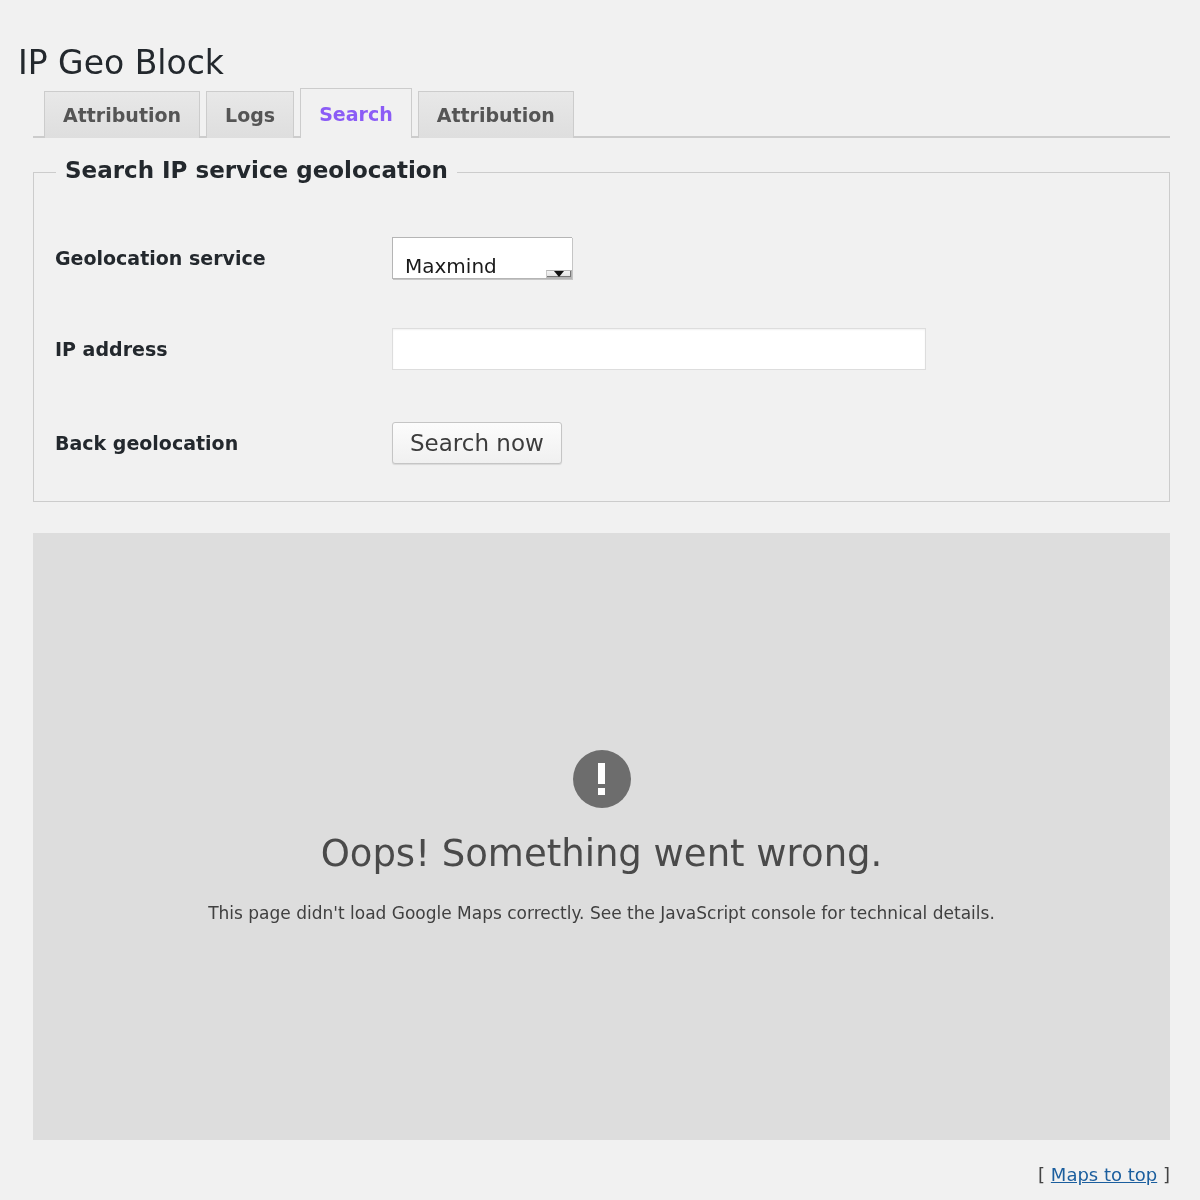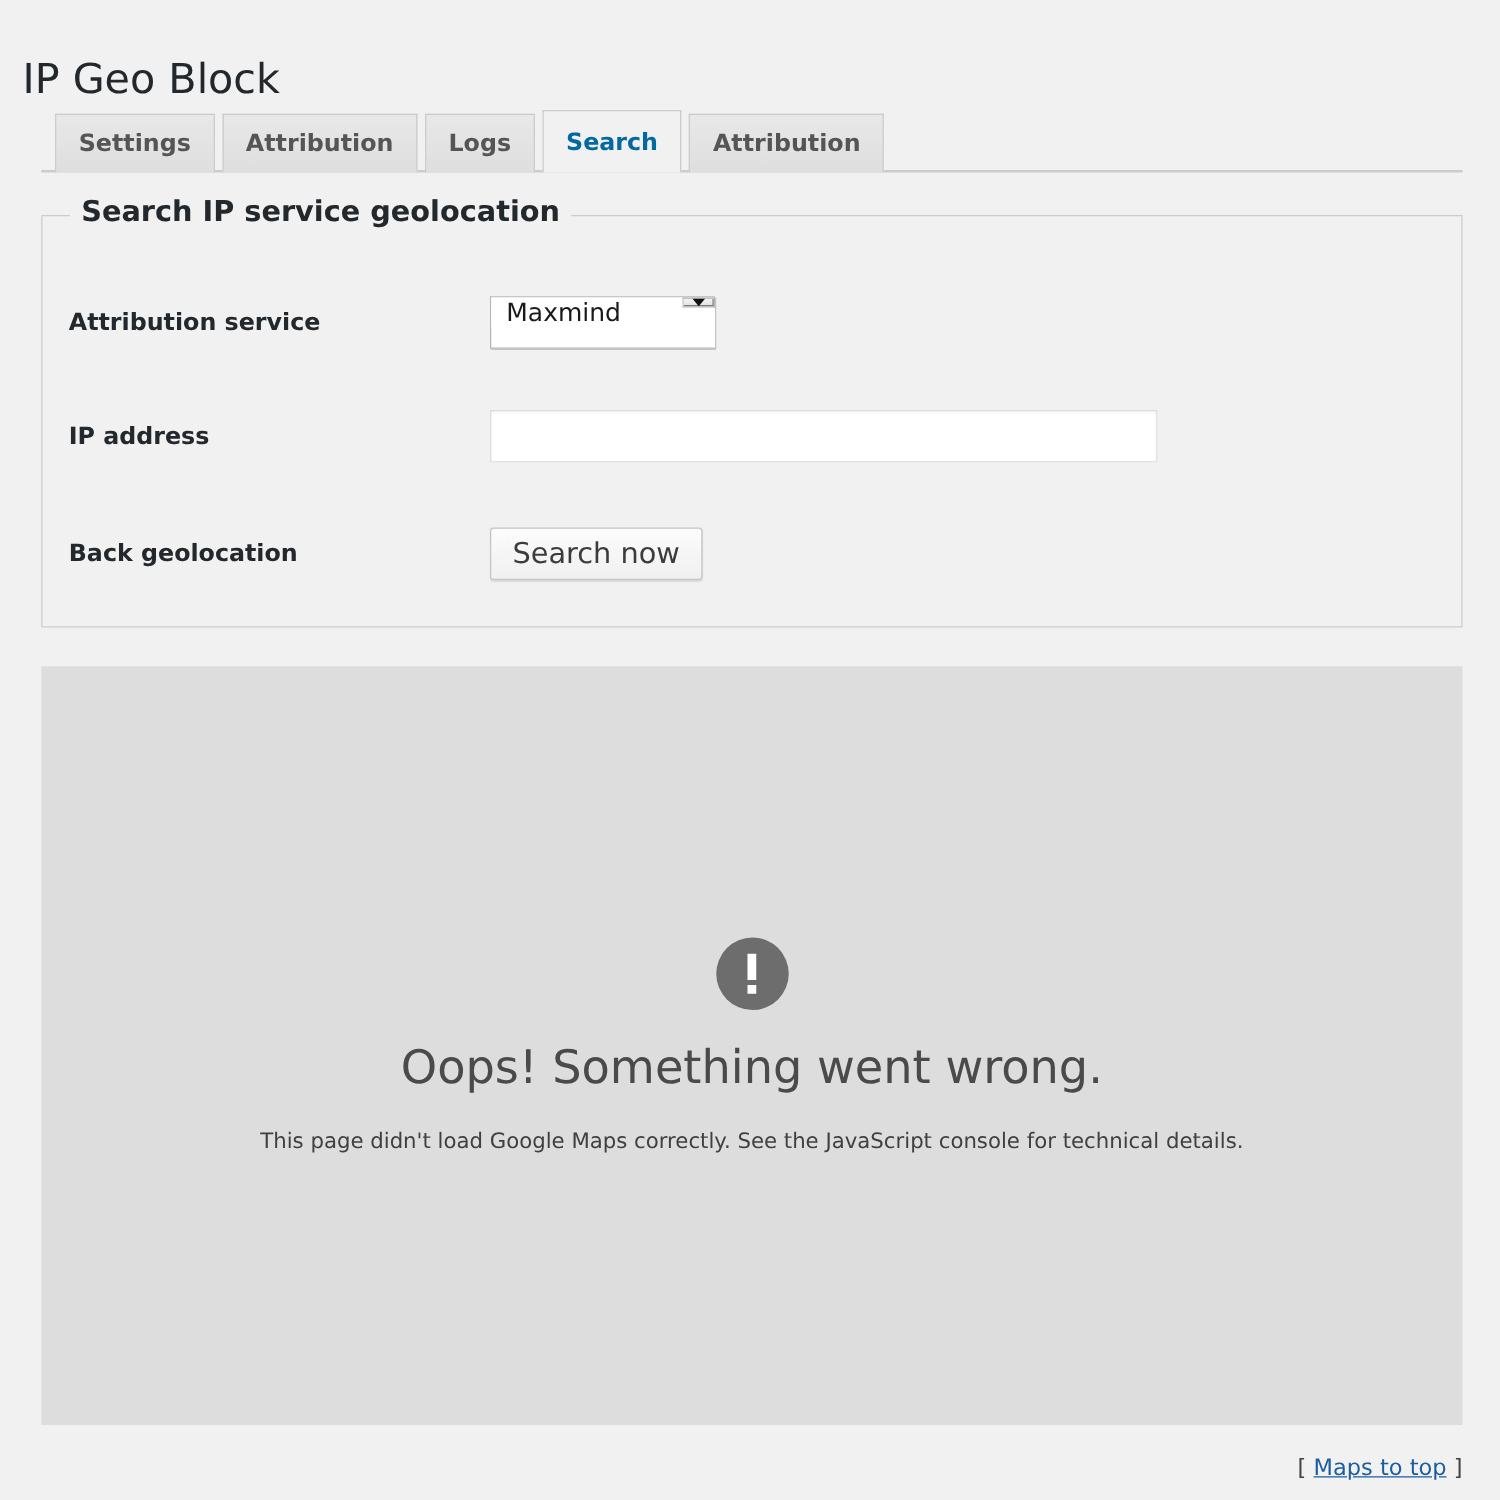--- a/index.html
+++ b/index.html
@@ -57,21 +57,21 @@
     border: 1px solid #ccc;
     border-bottom: none;
     margin-right: 6px;
     text-decoration: none;
     top: 2px;
     white-space: nowrap;
   }
   .tab.active {
     background: #f1f1f1;
     background-image: none;
-    color: #0369a1;
+    color: #8b5cf6;
     border-color: #ccc;
     height: 50px;
     top: 2px;
     z-index: 3;
   }
 
   
   #search-panel {
     position: absolute;
     left: 33px;
@@ -116,21 +116,21 @@
 
   
   #row-service { top: 62px; }
   #row-ip      { top: 153px; }
   #row-find    { top: 247px; }
 
   
   .select-wrap {
     position: relative;
     display: inline-flex;
-    align-items: flex-start;
+    align-items: flex-end;
     width: 180px;
     height: 42px;
     background: #fff;
     border: 1px solid #b5b5b5;
     border-right: none;
     box-shadow: 1px 1px 0 rgba(0,0,0,0.18);
   }
   .select-value {
     flex: 1;
     display: flex;
@@ -252,33 +252,32 @@
     text-decoration: underline;
   }
   .bracket { color: #444; }
 </style>
 </head>
 <body>
 
 <h1 id="page-title">IP Geo Block</h1>
 
 <nav id="tab-bar">
-  <a class="tab" href="#">Settings</a>
   <a class="tab" href="#">Attribution</a>
   <a class="tab" href="#">Logs</a>
   <a class="tab active" href="#">Search</a>
   <a class="tab" href="#">Attribution</a>
 </nav>
 
 <section id="search-panel">
 
   <div id="panel-legend">Search IP service geolocation</div>
 
   <div class="form-row" id="row-service">
-    <span class="row-label">Attribution service</span>
+    <span class="row-label">Geolocation service</span>
     <div class="row-control">
       <div class="select-wrap">
         <div class="select-value">Maxmind</div>
         <div class="select-button">
           <span class="caret"></span>
         </div>
       </div>
     </div>
   </div>
 

